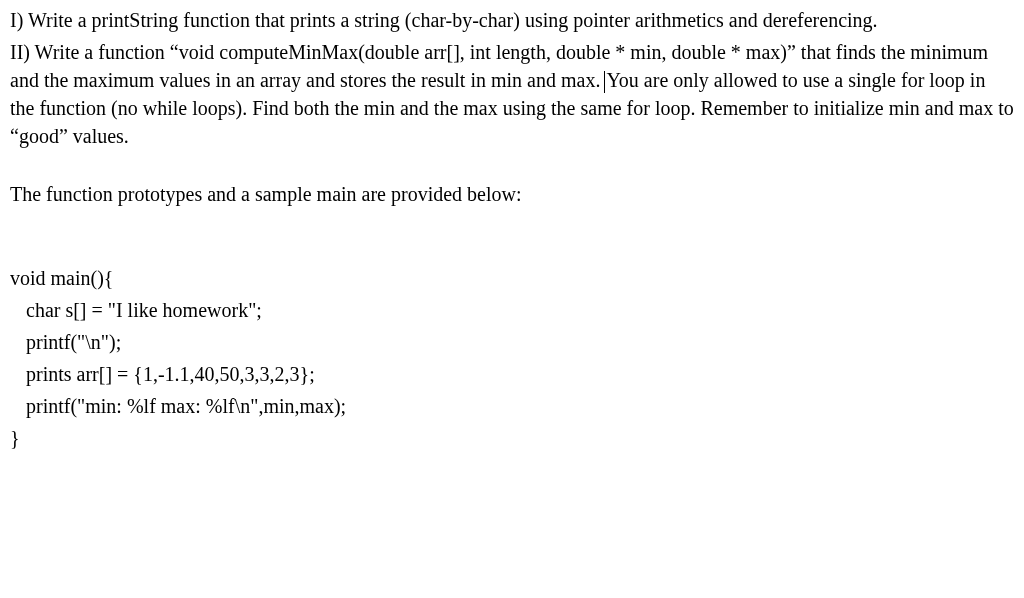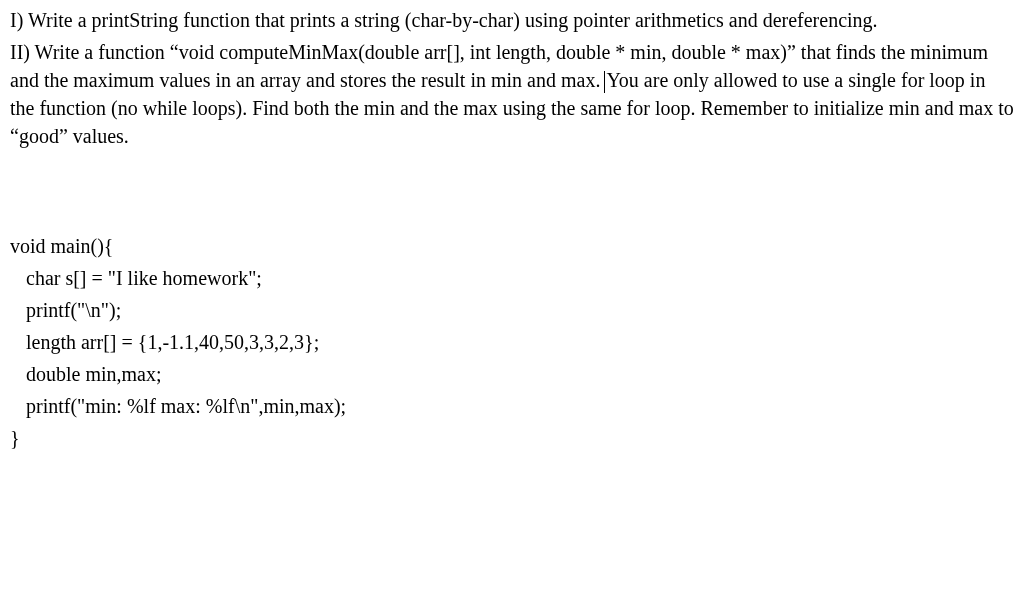--- a/index.html
+++ b/index.html
@@ -47,40 +47,40 @@
   <div class="paragraph">
     <span>I) Write a printString function that prints a string (char-by-char) using pointer arithmetics and dereferencing.</span>
   </div>
 
   <div class="paragraph">
     <span>II) Write a function “void computeMinMax(double arr[], int length, double * min, double *  max)” that finds the minimum and the maximum values in an array and stores the result in min and max. </span><span class="cursor"></span><span>You are only allowed to use a single for loop in the function (no while loops). Find both the min and the max using the same for loop. Remember to initialize min and max to “good” values.</span>
   </div>
 
   <div class="blank-line"></div>
 
+  <div class="paragraph">
+    <span>The function prototypes and a sample main are provided below:</span>
+  </div>
 
   <div class="blank-line"></div>
 
 
   <div class="blank-line"></div>
 
   <div class="paragraph">
     <span>void main(){</span>
   </div>
   <div class="paragraph indent">
     <span>char s[] = "I like homework";</span>
   </div>
   <div class="paragraph indent">
     <span>printf("\n");</span>
   </div>
   <div class="paragraph indent">
-    <span>length arr[] = {1,-1.1,40,50,3,3,2,3};</span>
-  </div>
-  <div class="paragraph indent">
-    <span>double min,max;</span>
+    <span>prints arr[] = {1,-1.1,40,50,3,3,2,3};</span>
   </div>
   <div class="paragraph indent">
     <span>printf("min: %lf max: %lf\n",min,max);</span>
   </div>
   <div class="paragraph">
     <span>}</span>
   </div>
 
 </div>
 

